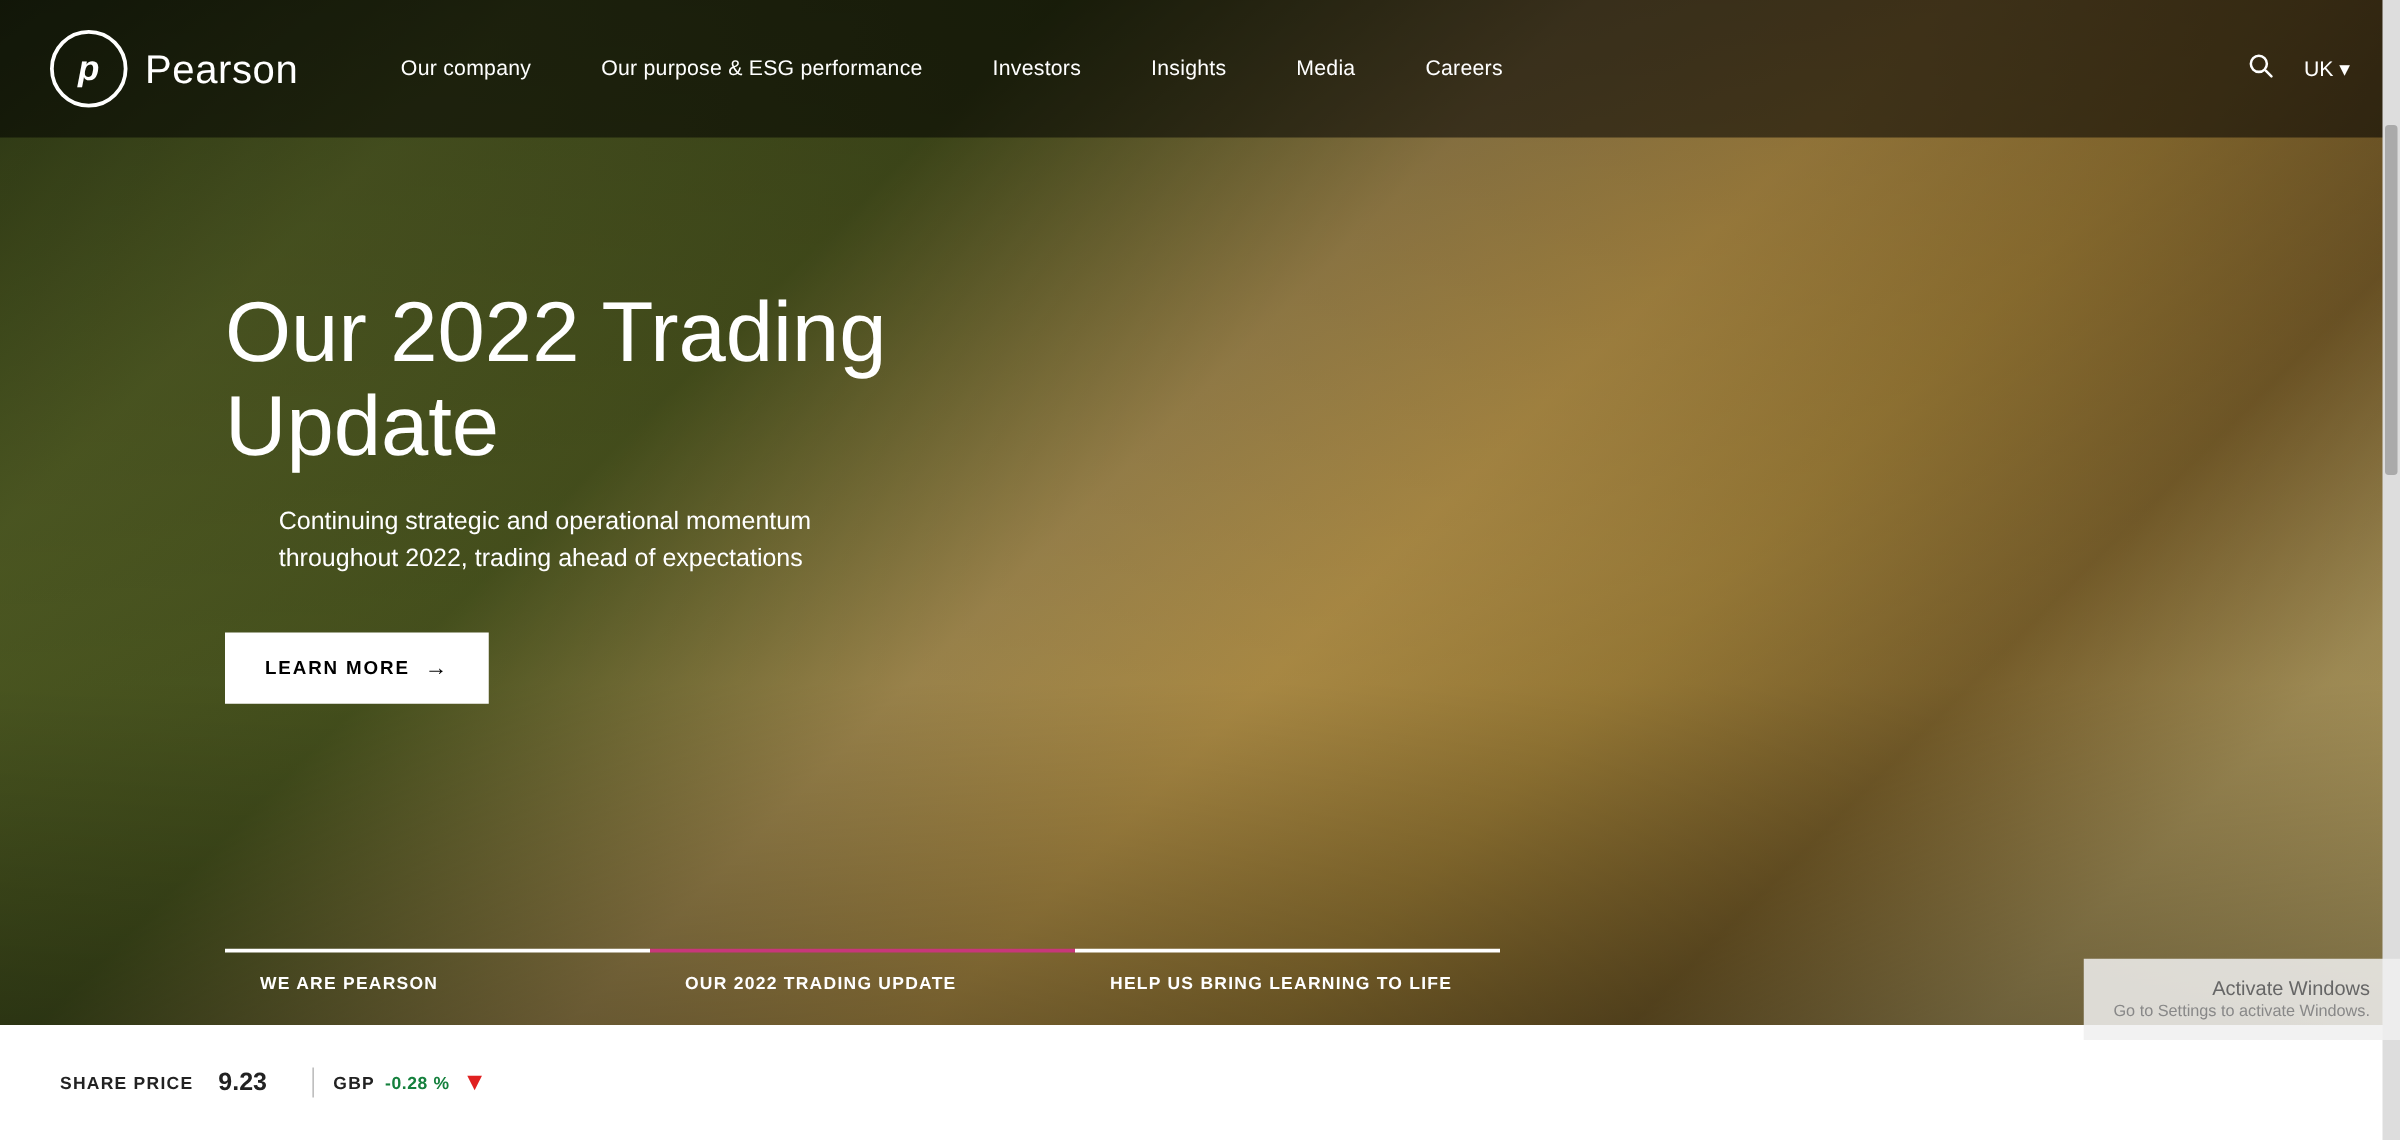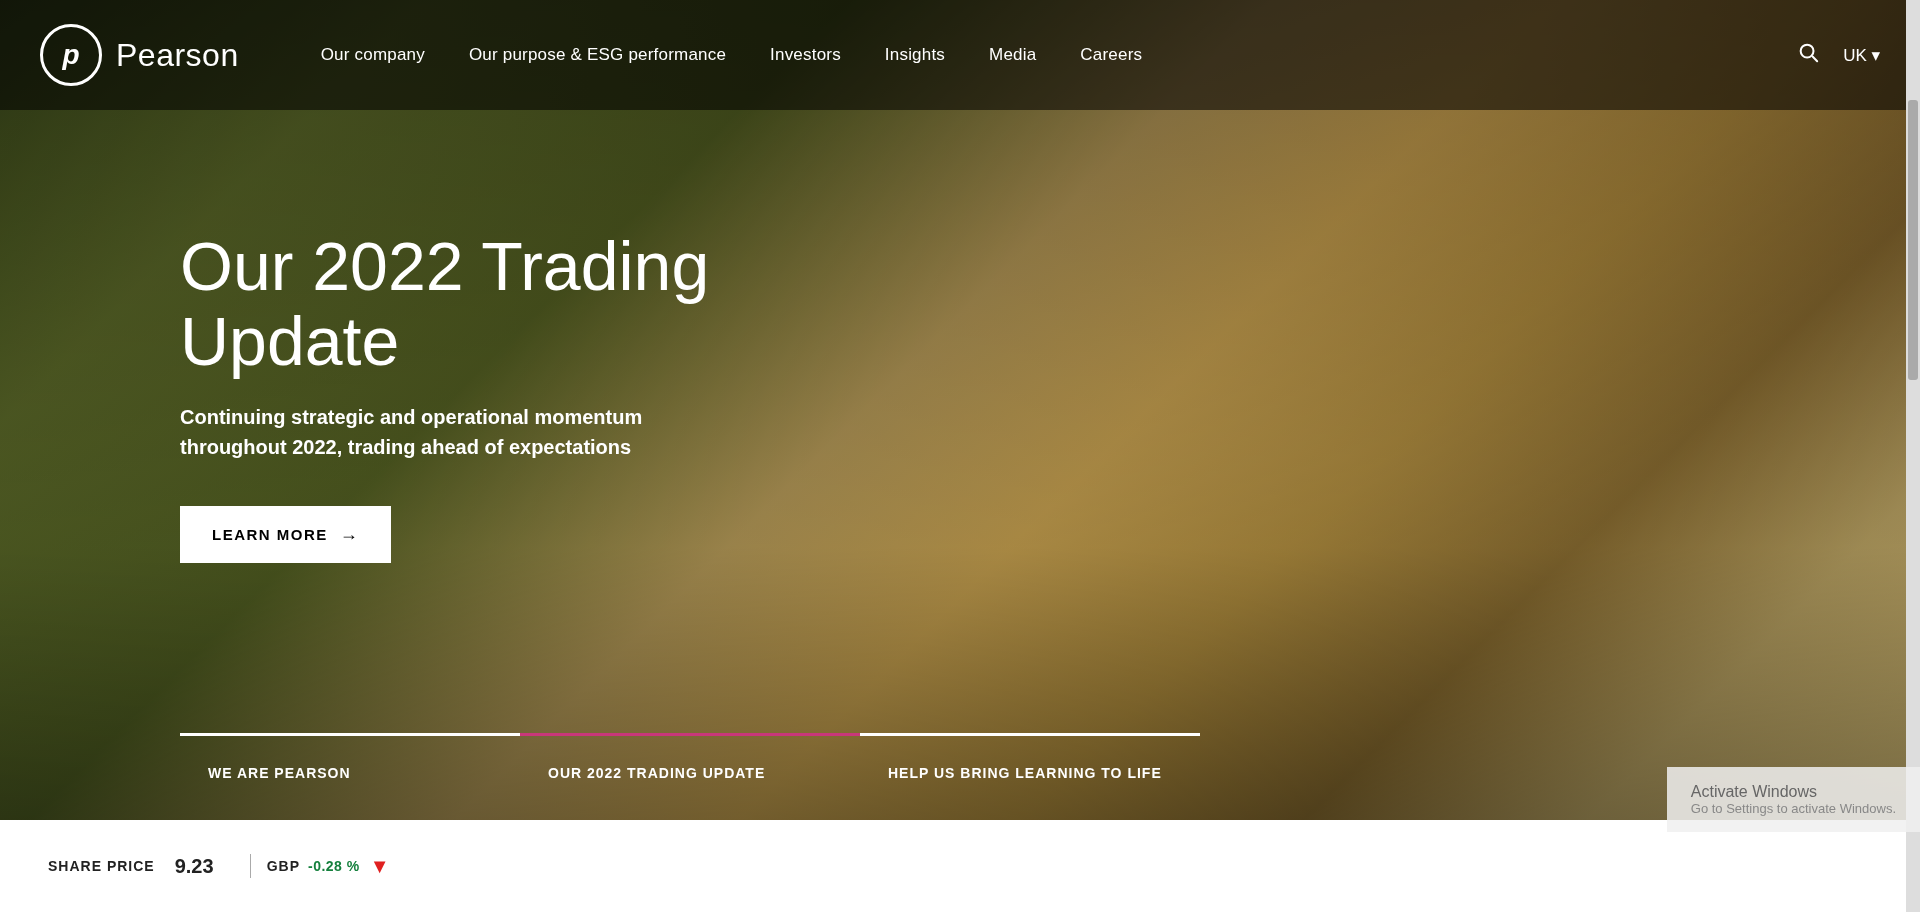--- a/index.html
+++ b/index.html
@@ -40,21 +40,21 @@
     .logo-text {
       color: #fff;
       font-size: 32px;
       font-weight: 400;
       letter-spacing: 0.5px;
     }
 
     .nav-links {
       display: flex;
       align-items: center;
-      gap: 0;
+      gap: 12px;
       flex: 1;
     }
     .nav-link {
       color: #fff;
       font-size: 17px;
       text-decoration: none;
       padding: 0 22px;
       white-space: nowrap;
       cursor: pointer;
       letter-spacing: 0.2px;
@@ -131,24 +131,25 @@
       color: #fff;
       font-size: 68px;
       font-weight: 300;
       line-height: 1.1;
       margin-bottom: 24px;
       max-width: 700px;
     }
     .hero-subtitle {
       color: #fff;
       font-size: 20px;
-      font-weight: 700;
+      font-weight: 400;
       line-height: 1.5;
       max-width: 520px;
       margin-bottom: 44px;
+      margin-left: 43px;
     }
     .learn-more-btn {
       display: inline-flex;
       align-items: center;
       gap: 12px;
       background: #fff;
       color: #000;
       font-size: 15px;
       font-weight: 700;
       letter-spacing: 1.5px;
@@ -166,21 +167,21 @@
     .bottom-cards {
       position: absolute;
       bottom: 100px;
       left: 0;
       right: 0;
       display: flex;
       z-index: 6;
     }
     .bottom-card {
       flex: 1;
-      padding: 28px 28px;
+      padding: 15px 28px;
       border-top: 3px solid transparent;
       cursor: pointer;
     }
     .bottom-card:nth-child(1) {
       border-top-color: #fff;
       max-width: 340px;
       margin-left: 180px;
     }
     .bottom-card:nth-child(2) {
       border-top-color: #c8377a;
@@ -252,20 +253,21 @@
     }
 
     
     .windows-activate {
       position: absolute;
       bottom: 80px;
       right: 0;
       background: rgba(240,240,240,0.85);
       padding: 16px 24px;
       z-index: 20;
+      text-align: right;
     }
     .windows-activate-title {
       font-size: 16px;
       color: #666;
       font-weight: 400;
     }
     .windows-activate-sub {
       font-size: 13px;
       color: #888;
     }

